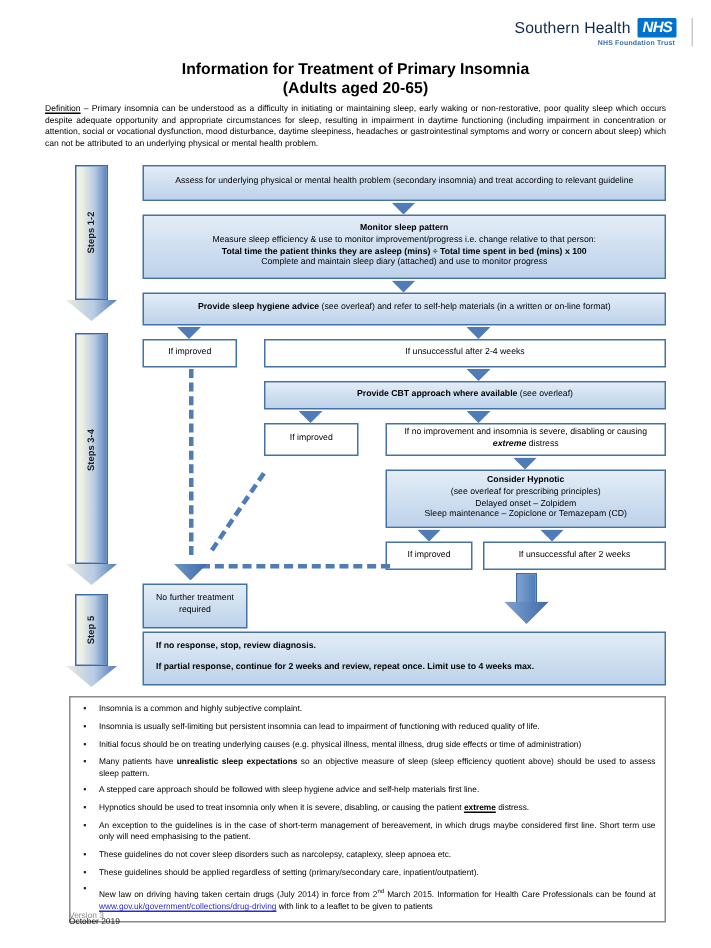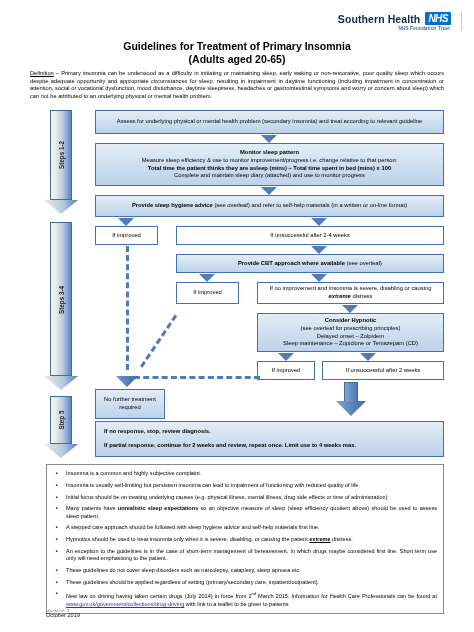--- a/index.html
+++ b/index.html
@@ -9,21 +9,21 @@
     font-family: "Liberation Sans", sans-serif;
     color: #000000;
     overflow: hidden;
   }
   .page { position: relative; width: 474px; height: 632px; padding: 0; }
 
   
   .hdr { position: absolute; top: 12px; right: 12px; text-align: right;
          border-right: 1px solid #c9c9c9; padding-right: 10px; }
   .hdr-row { display: flex; align-items: center; justify-content: flex-end; gap: 5px; }
-  .hdr-name { font-size: 10.5px; font-weight: bold; color: #13294b; letter-spacing: .1px; }
+  .hdr-name { font-size: 10.5px; font-weight: normal; color: #13294b; letter-spacing: .1px; }
   .nhs-box { background: #0072ce; color: #ffffff; font-weight: bold;
              font-size: 10px; font-style: italic; letter-spacing: -.5px;
              padding: 1px 3px 1px 3px; line-height: 11px; border-radius: 1px; }
   .hdr-sub { font-size: 4.6px; color: #3a6ca8; font-weight: bold; letter-spacing: .15px;
              margin-top: 1px; padding-right: 1px; }
 
   .title { position: absolute; top: 40px; left: 0; width: 474px; text-align: center;
            font-size: 10.5px; font-weight: bold; line-height: 13px; }
 
   .defn { position: absolute; top: 70px; left: 30px; width: 414px;
@@ -106,21 +106,21 @@
 
   <div class="hdr">
     <div class="hdr-row">
       <span class="hdr-name">Southern Health</span>
       <span class="nhs-box">NHS</span>
     </div>
     <div class="hdr-sub">NHS Foundation Trust</div>
   </div>
 
   <div class="title">
-    <div>Guidelines for Treatment of Primary Insomnia</div>
+    <div>Information for Treatment of Primary Insomnia</div>
     <div>(Adults aged 20-65)</div>
   </div>
 
   <div class="defn">
     <u>Definition</u><span> – Primary insomnia can be understood as a difficulty in initiating or maintaining sleep, early waking or non-restorative, poor quality sleep which occurs despite adequate opportunity and appropriate circumstances for sleep, resulting in impairment in daytime functioning (including impairment in concentration or attention, social or vocational dysfunction, mood disturbance, daytime sleepiness, headaches or gastrointestinal symptoms and worry or concern about sleep) which can not be attributed to an underlying physical or mental health problem.</span>
   </div>
 
   <div class="flow">
 
     <div class="steparrow" style="top:0px;height:104px;">

